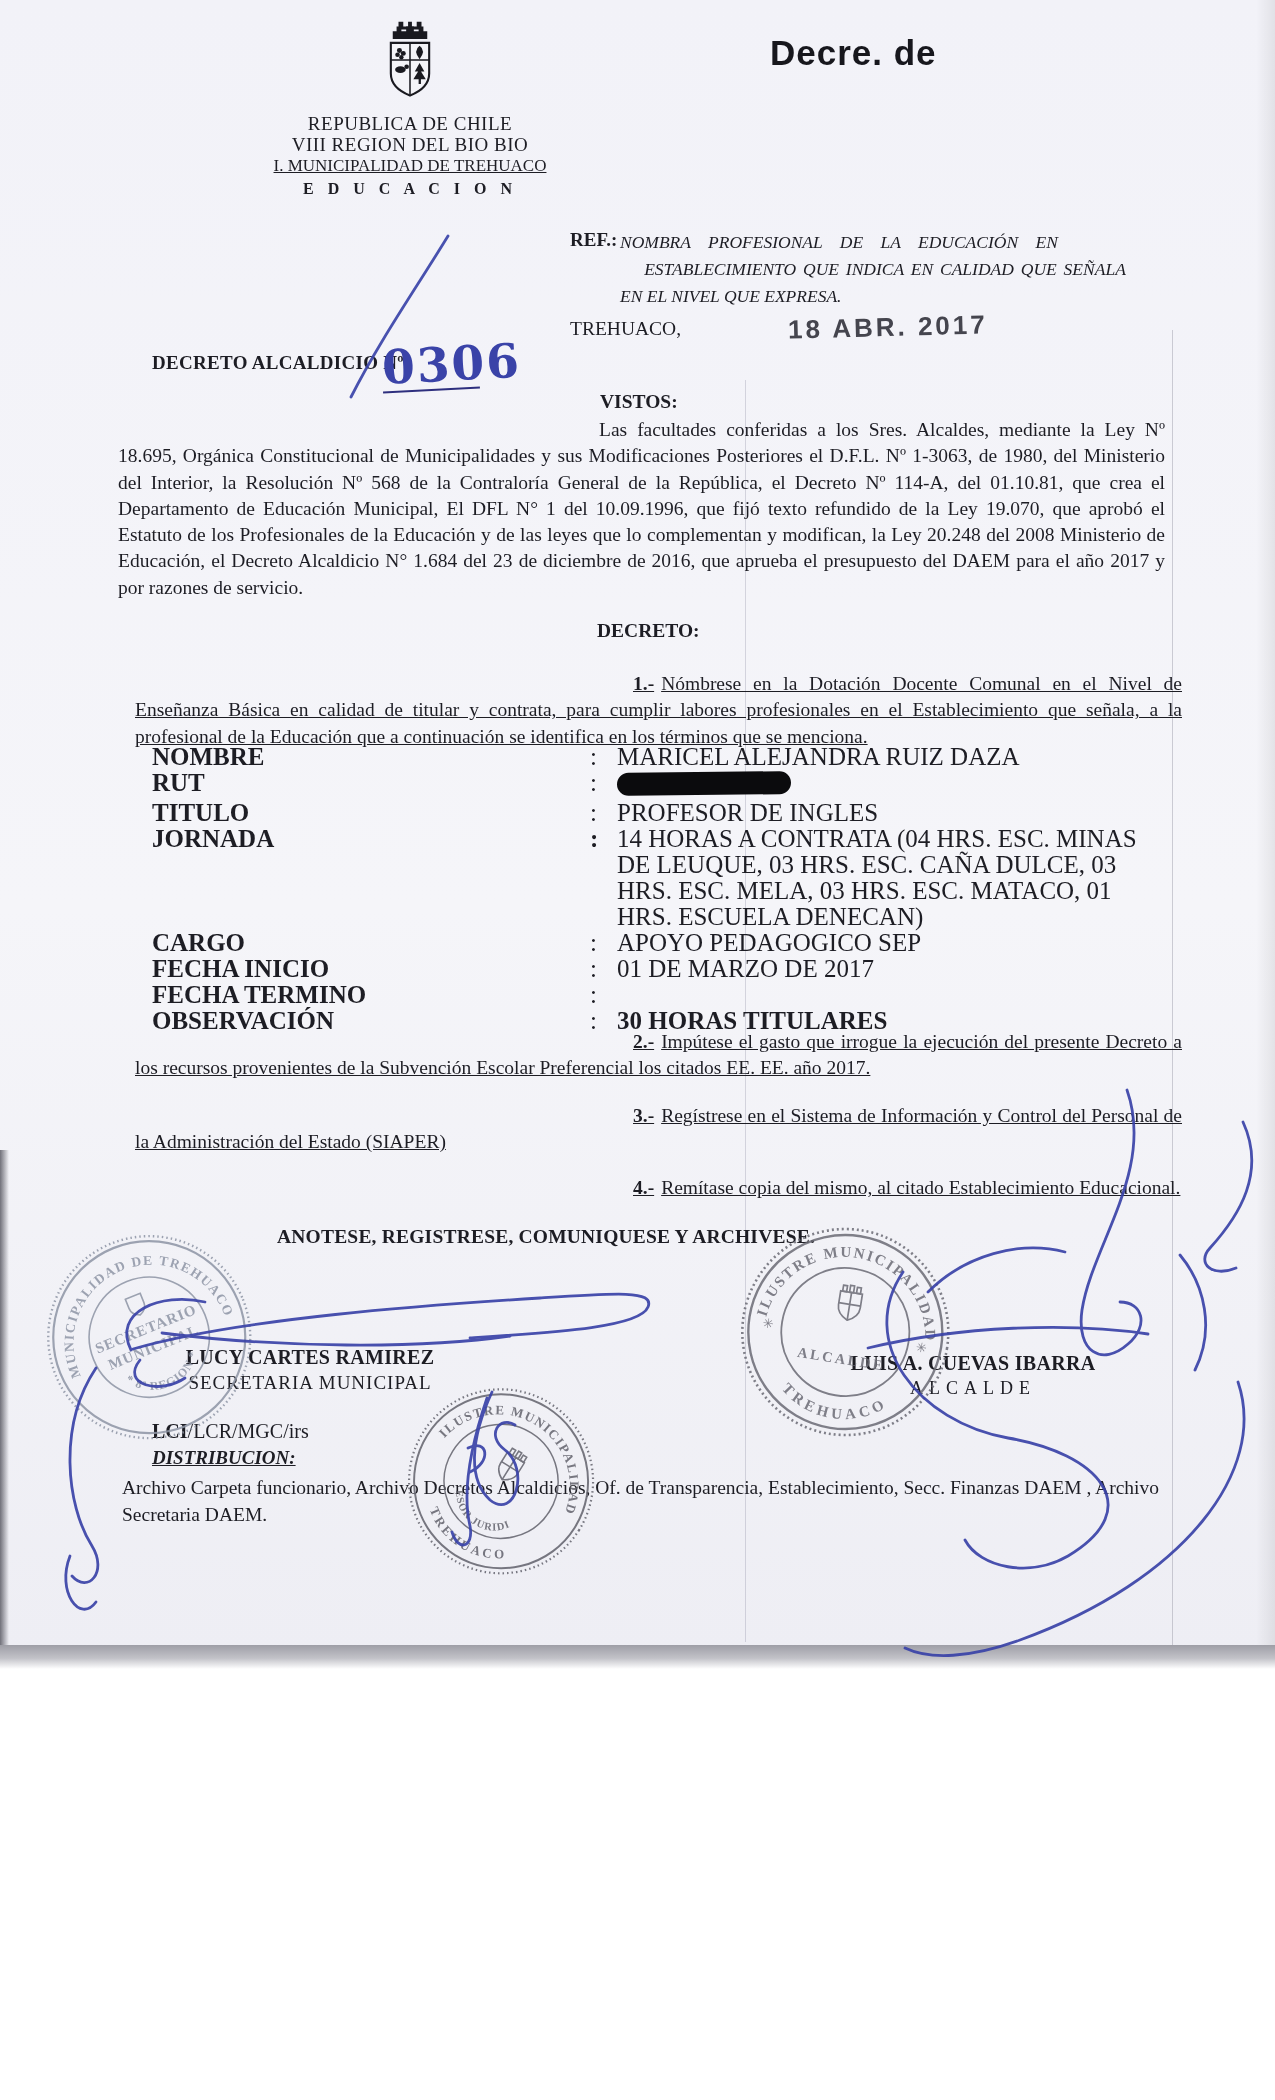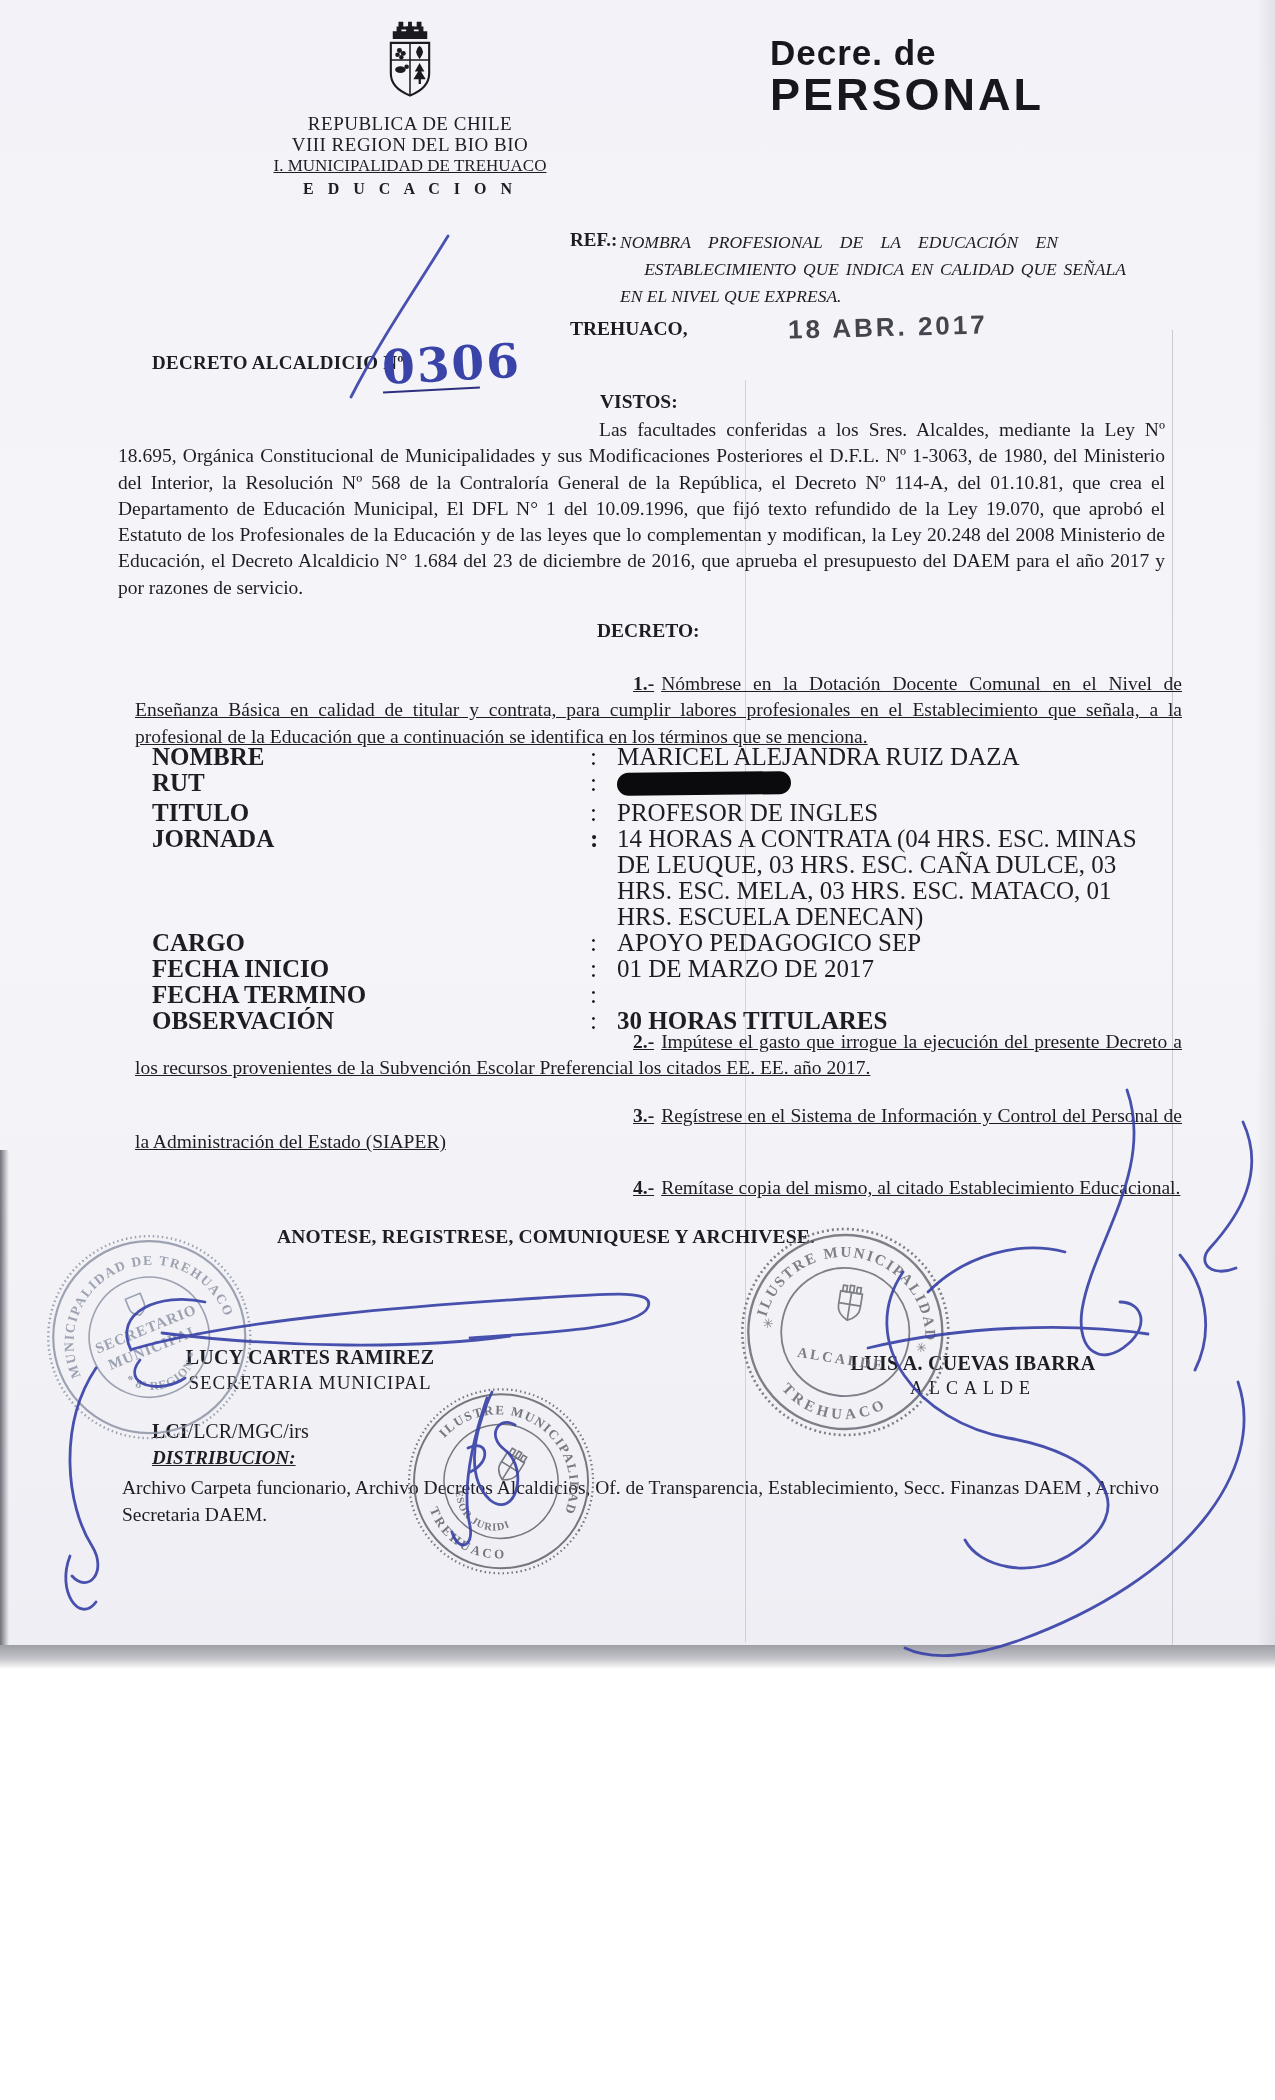--- a/index.html
+++ b/index.html
@@ -31,21 +31,21 @@
   #title-line1{font-size:35px;font-weight:600;letter-spacing:1px;line-height:38px;}
   #title-line2{font-size:45px;font-weight:800;letter-spacing:3px;line-height:46px;}
 
   
   #ref-label{left:570px;top:229px;font-size:19px;font-weight:bold;}
   #ref-lines{left:620px;top:229px;width:530px;font-size:17.5px;font-style:italic;line-height:27px;}
   #ref-lines .ref-line{white-space:nowrap;}
   .ws-wide{word-spacing:13px;}
   .ws-mid{word-spacing:2.5px;text-align:center;}
 
-  #place{left:570px;top:318px;font-size:19.5px;font-weight:bold;text-align:center;}
+  #place{left:570px;top:318px;font-size:19.5px;font-weight:normal;text-align:center;}
   #date-stamp{left:788px;top:312px;font-size:26px;font-weight:bold;letter-spacing:3px;
         color:#45454e;font-family:"Liberation Sans",sans-serif;transform:rotate(-1.5deg);}
 
   #decree-label{left:152px;top:352px;font-size:19px;font-weight:bold;letter-spacing:.3px;}
   #decree-underline{left:383px;top:389px;width:97px;height:0;border-bottom:2.5px solid #2e2f7e;transform:rotate(-3deg);}
 
   #vistos-heading{left:600px;top:391px;font-size:19.5px;font-weight:bold;}
   #vistos-text{left:118px;top:417px;width:1047px;font-size:19.5px;line-height:26.3px;
         text-align:justify;text-indent:481px;}
 
@@ -115,21 +115,20 @@
       </g>
     </svg>
     <div class="hdr-line1">REPUBLICA DE CHILE</div>
     <div class="hdr-line1">VIII REGION DEL BIO BIO</div>
     <div class="hdr-muni">I.  MUNICIPALIDAD DE  TREHUACO</div>
     <div class="hdr-edu">E D U C A C I O N</div>
   </div>
 
   <div class="abs" id="title-stamp">
     <div id="title-line1">Decre. de</div>
-    <div id="title-line2">PERSONAL</div>
   </div>
 
   <div class="abs" id="ref-label">REF.:</div>
   <div class="abs" id="ref-lines">
     <div class="ref-line ws-wide">NOMBRA PROFESIONAL DE LA EDUCACIÓN EN</div>
     <div class="ref-line ws-mid">ESTABLECIMIENTO QUE INDICA EN CALIDAD QUE SEÑALA</div>
     <div class="ref-line">EN EL NIVEL QUE EXPRESA.</div>
   </div>
 
   <div class="abs" id="place">TREHUACO,</div>

